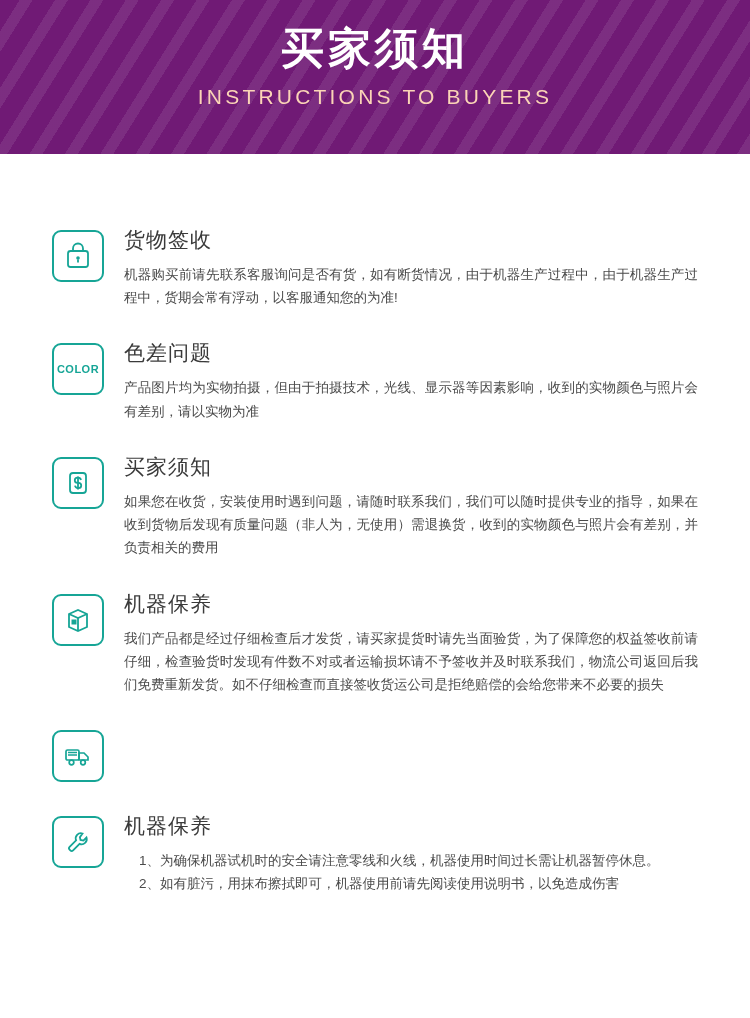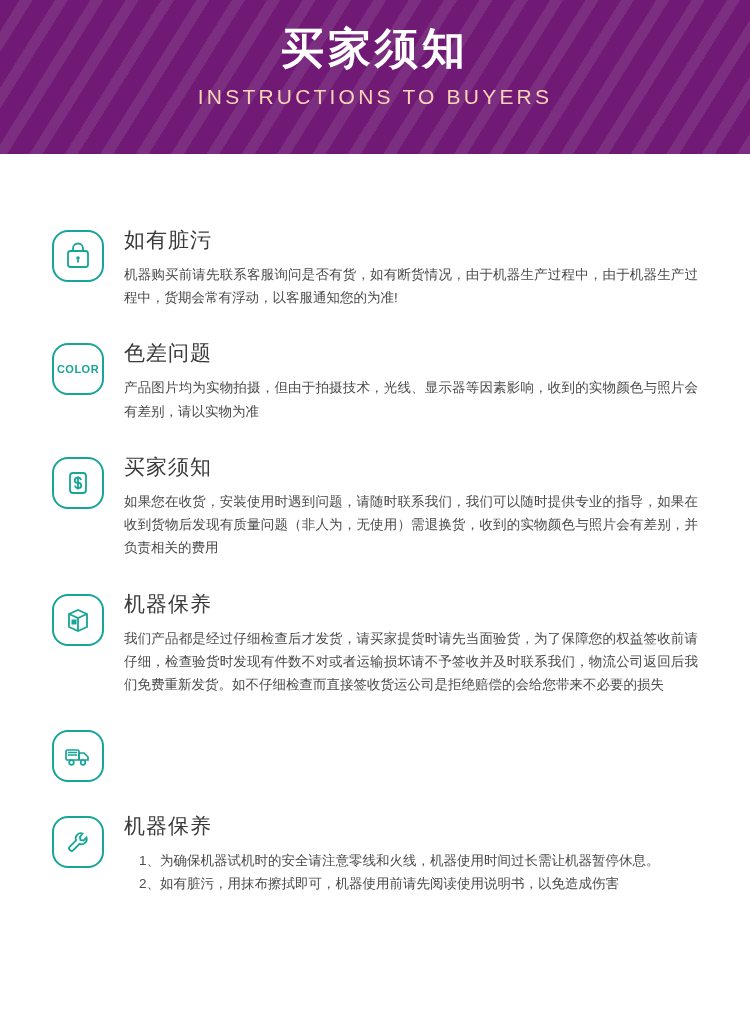--- a/index.html
+++ b/index.html
@@ -65,21 +65,21 @@
   .section {
     display: flex;
     align-items: flex-start;
     margin-bottom: 30px;
   }
   .icon-box {
     flex: 0 0 auto;
     width: 52px;
     height: 52px;
     border: 2px solid #16a596;
-    border-radius: 16px;
+    border-radius: 9px;
     margin-right: 20px;
     margin-top: 4px;
     display: flex;
     align-items: center;
     justify-content: center;
     color: #16a596;
     background: #ffffff;
   }
   .icon-box svg { display: block; }
   .icon-text {
@@ -135,21 +135,21 @@
   <section class="section">
     <div class="icon-box">
       <svg width="26" height="28" viewBox="0 0 26 28" fill="none" stroke="#16a596" stroke-width="1.8">
         <path d="M8 9 V6.5 a5 5 0 0 1 10 0 V9"></path>
         <rect x="3" y="9" width="20" height="16" rx="2.5"></rect>
         <circle cx="13" cy="16" r="1.8" fill="#16a596" stroke="none"></circle>
         <path d="M13 17.6 V20.5"></path>
       </svg>
     </div>
     <div class="sec-body">
-      <h2 class="sec-title">如有脏污</h2>
+      <h2 class="sec-title">货物签收</h2>
       <p class="sec-para">机器购买前请先联系客服询问是否有货，如有断货情况，由于机器生产过程中，由于机器生产过程中，货期会常有浮动，以客服通知您的为准!</p>
     </div>
   </section>
 
   <section class="section">
     <div class="icon-box">
       <span class="icon-text">COLOR</span>
     </div>
     <div class="sec-body">
       <h2 class="sec-title">色差问题</h2>

